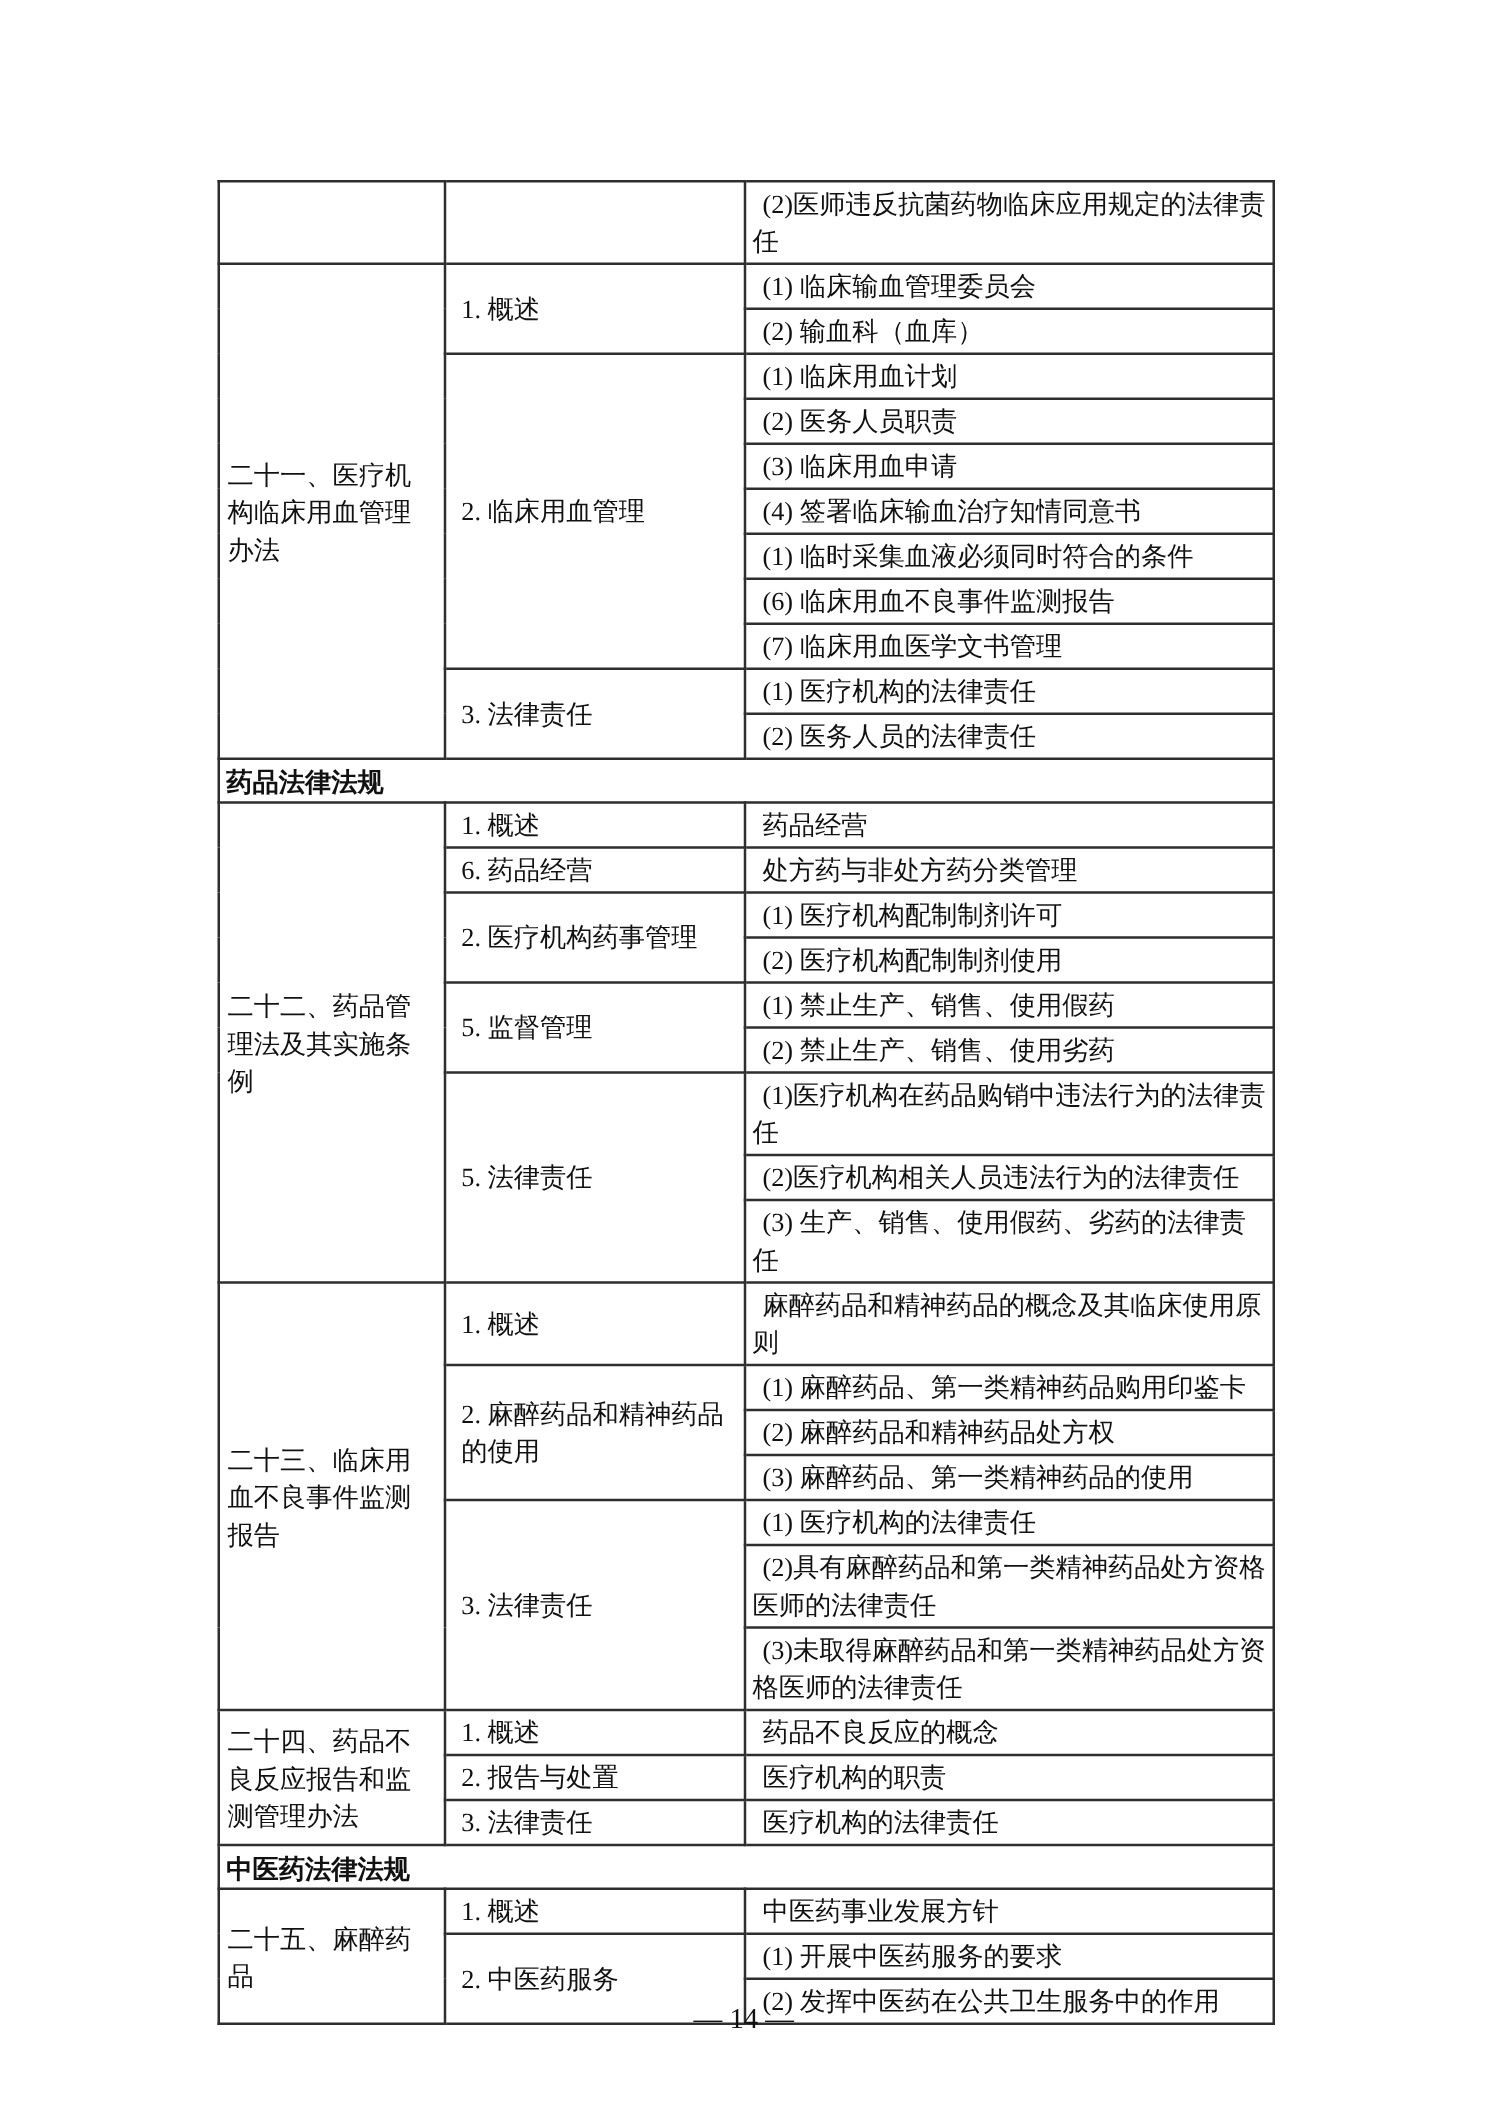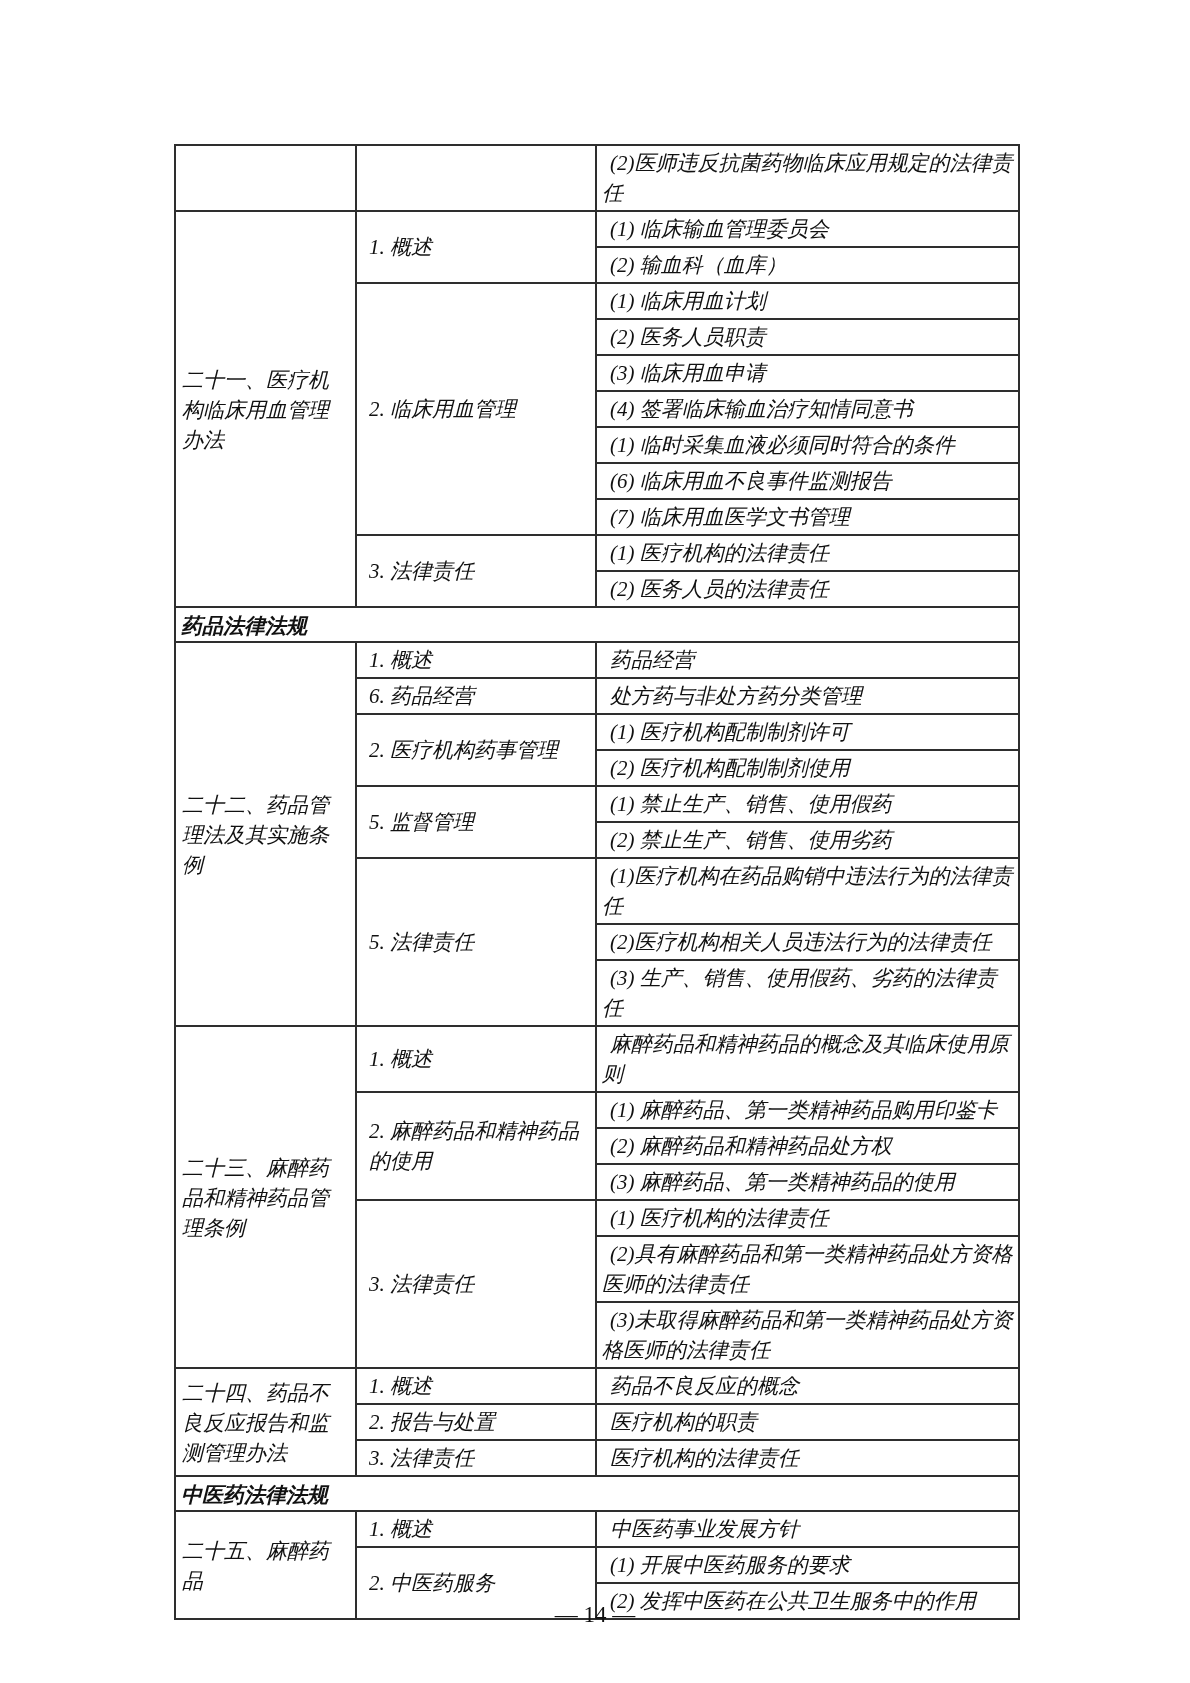--- a/index.html
+++ b/index.html
@@ -16,21 +16,20 @@
     color: #111111;
     overflow: hidden;
   }
   table.syllabus {
     position: absolute;
     left: 174px;
     top: 144px;
     width: 844px;
     border-collapse: collapse;
     table-layout: fixed;
-    font-style: italic;
   }
   table.syllabus col.c1 { width: 181px; }
   table.syllabus col.c2 { width: 240px; }
   table.syllabus col.c3 { width: 423px; }
   table.syllabus td {
     border: 2px solid #2e2e2e;
     font-size: 21px;
     line-height: 30px;
     vertical-align: middle;
     word-break: break-all;
@@ -155,21 +154,21 @@
         <td class="topic-cell">(1)医疗机构在药品购销中违法行为的法律责任</td>
       </tr>
       <tr class="rh-s">
         <td class="topic-cell">(2)医疗机构相关人员违法行为的法律责任</td>
       </tr>
       <tr class="rh-d">
         <td class="topic-cell">(3) 生产、销售、使用假药、劣药的法律责任</td>
       </tr>
 
       <tr class="rh-d">
-        <td rowspan="7" class="chapter-cell">二十三、麻醉药品和精神药品管理条例</td>
+        <td rowspan="7" class="chapter-cell">二十三、临床用血不良事件监测报告</td>
         <td class="section-cell">1. 概述</td>
         <td class="topic-cell">麻醉药品和精神药品的概念及其临床使用原则</td>
       </tr>
       <tr class="rh-s">
         <td rowspan="3" class="section-cell">2. 麻醉药品和精神药品的使用</td>
         <td class="topic-cell">(1) 麻醉药品、第一类精神药品购用印鉴卡</td>
       </tr>
       <tr class="rh-s">
         <td class="topic-cell">(2) 麻醉药品和精神药品处方权</td>
       </tr>

